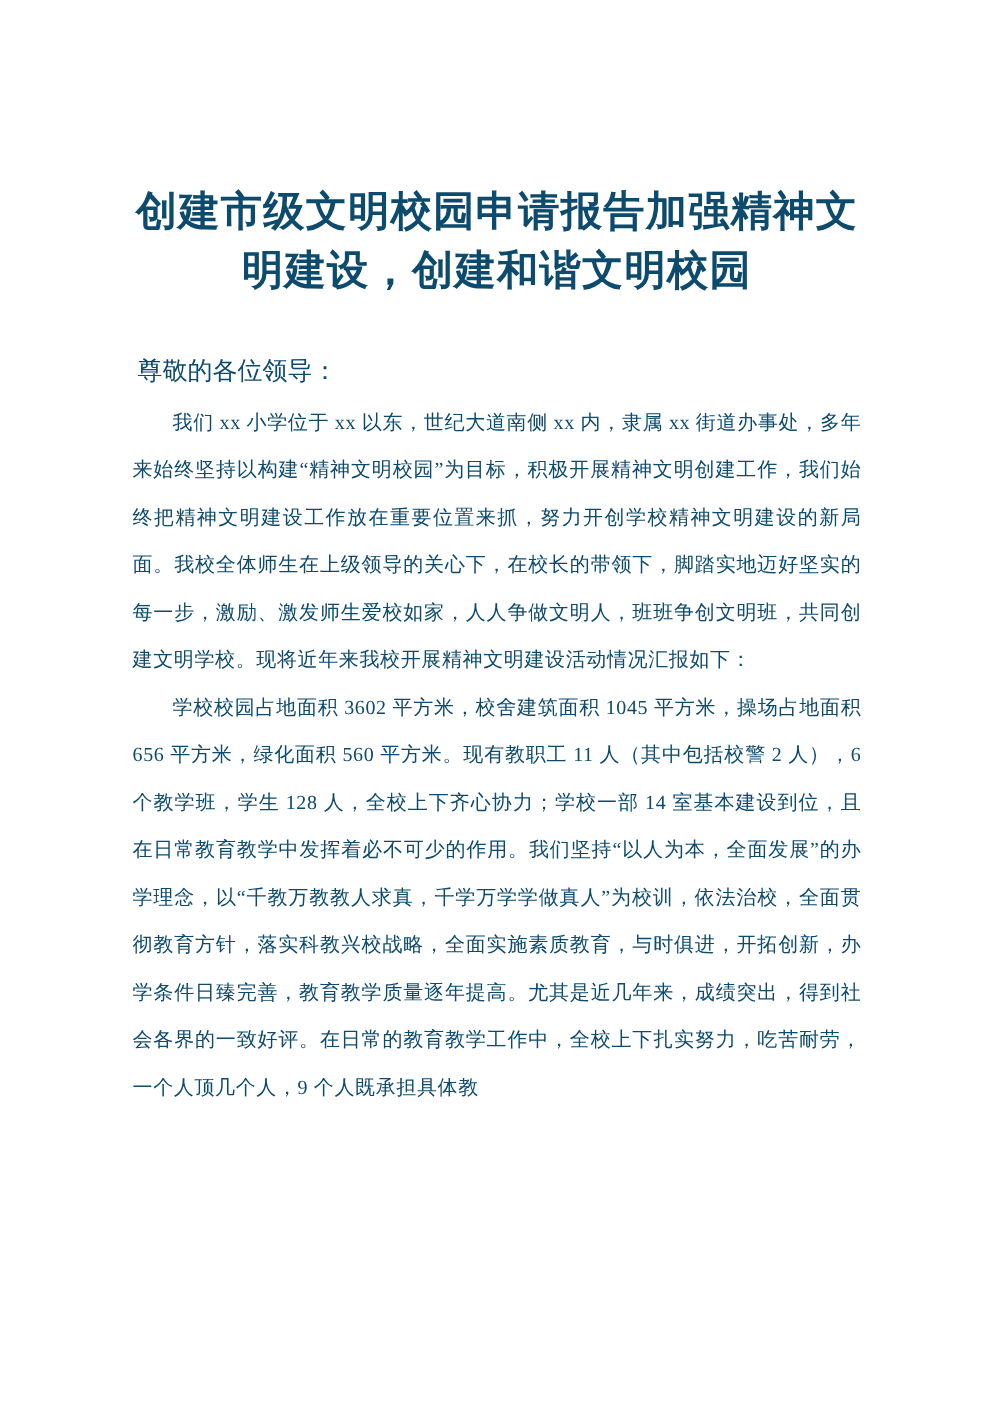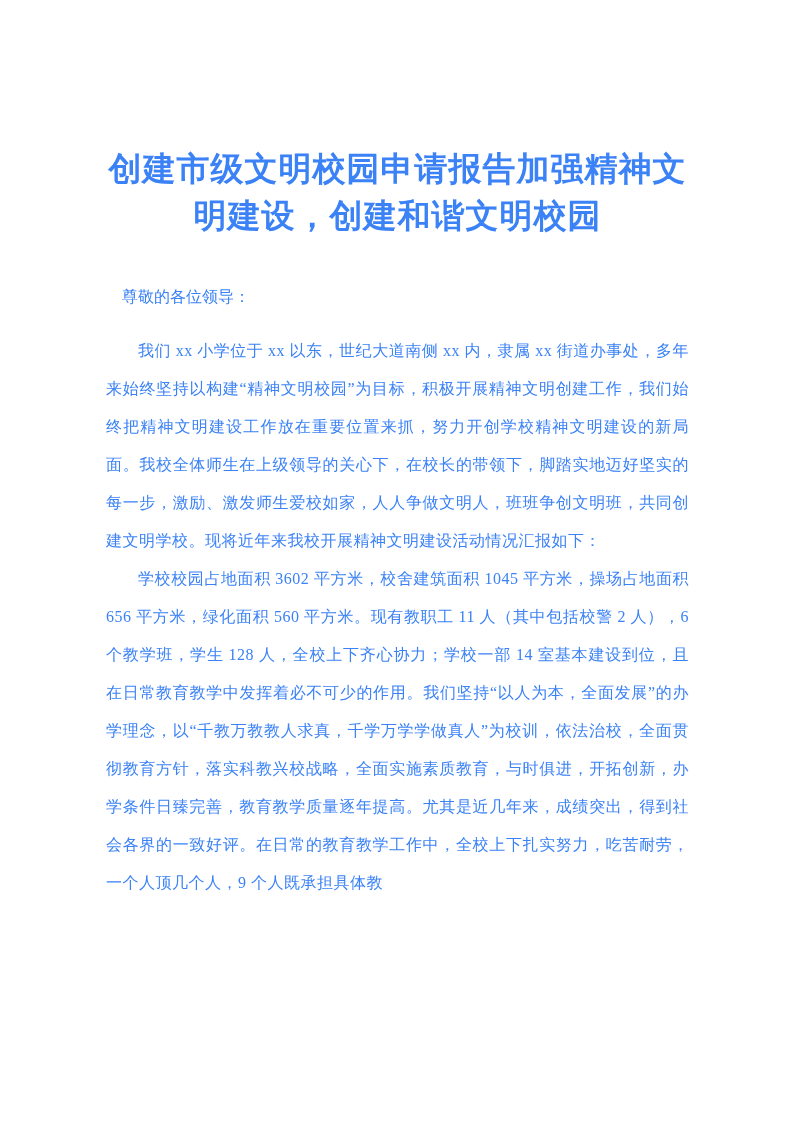--- a/index.html
+++ b/index.html
@@ -8,37 +8,37 @@
     background: #ffffff;
   }
   .page {
     position: relative;
     width: 793px;
     height: 1122px;
     box-sizing: border-box;
     background: #ffffff;
     padding: 146px 104px 0 106px;
     overflow: hidden;
-    color: #3b82f6;
+    color: #0c4a6e;
     font-family: "Liberation Serif", "DejaVu Serif", serif;
   }
   .doc-title {
     font-family: "Liberation Sans", "DejaVu Sans", sans-serif;
     font-size: 33px;
     font-weight: bold;
     line-height: 1.42;
     text-align: center;
     letter-spacing: 1px;
     margin: 0 0 38px 0;
   }
   .salutation {
-    font-size: 16px;
+    font-size: 20px;
     line-height: 38px;
     text-align: justify;
-    margin: 16px;
+    margin: 4px;
   }
   .para {
     font-size: 16px;
     line-height: 38px;
     text-indent: 2em;
     text-align: justify;
     letter-spacing: 0.5px;
     margin: 0;
   }
 </style>

